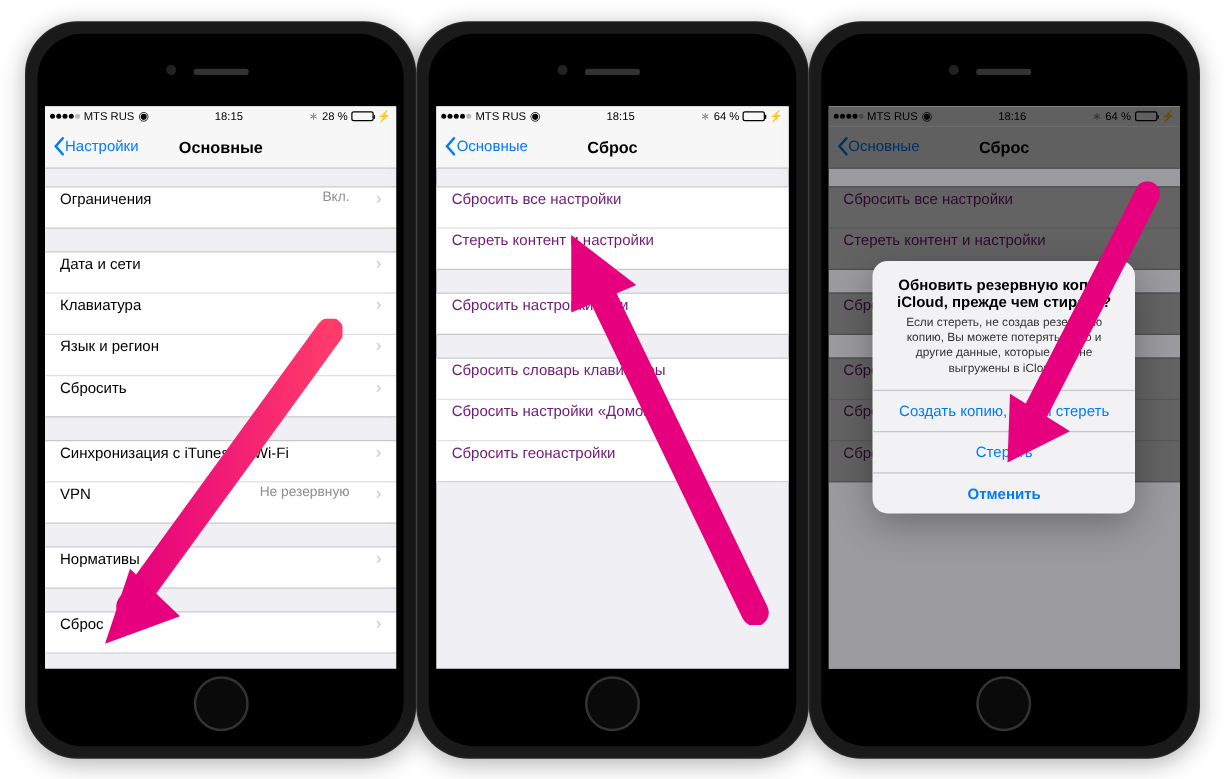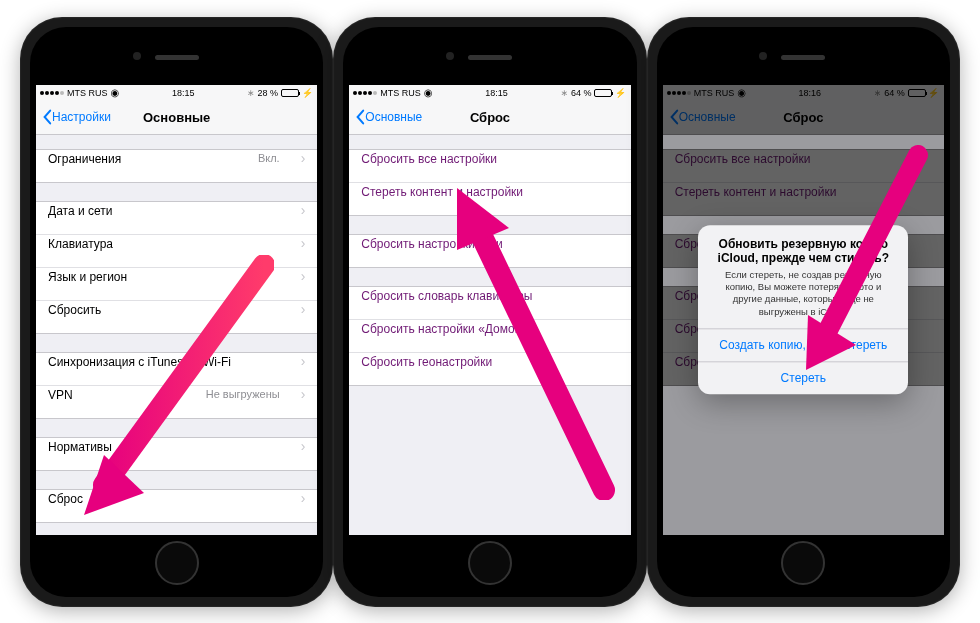--- a/index.html
+++ b/index.html
@@ -179,21 +179,21 @@
             </div>
         </div>
         <div class="group">
           <div class="row">
               <span>Синхронизация с iTunes по Wi-Fi</span>
               <span class="chev">›</span>
             </div>
           <div class="row">
               <span>VPN</span>
               <span class="val">
-                <span>Не выгружены</span>
+                <span>Не резервную</span>
                 <span class="chev">›</span>
               </span>
             </div>
         </div>
         <div class="group">
           <div class="row">
               <span>Нормативы</span>
               <span class="chev">›</span>
             </div>
         </div>
@@ -350,20 +350,21 @@
         </div>
       </div>
       <div class="dim-overlay"></div>
       <div class="alert">
         <div class="alert-head">
           <div class="alert-title">Обновить резервную копию iCloud, прежде чем стирать?</div>
           <div class="alert-msg">Если стереть, не создав резервную копию, Вы можете потерять фото и другие данные, которые еще не выгружены в iCloud.</div>
         </div>
         <div class="alert-btn">Создать копию, затем стереть</div>
         <div class="alert-btn">Стереть</div>
+        <div class="alert-btn bold">Отменить</div>
       </div>
       <svg class="arrow" style="left:115px; top:60px; width:150px; height:230px;" viewBox="0 0 150 230">
         <path d="M140 10 L45 195" stroke="#e6007e" stroke-width="20" stroke-linecap="round"></path>
         <path d="M28 225 L30 170 L78 200 Z" fill="#e6007e"></path>
       </svg>
     </div>
     <div class="home-btn"></div>
   </div>
 </div>
 

